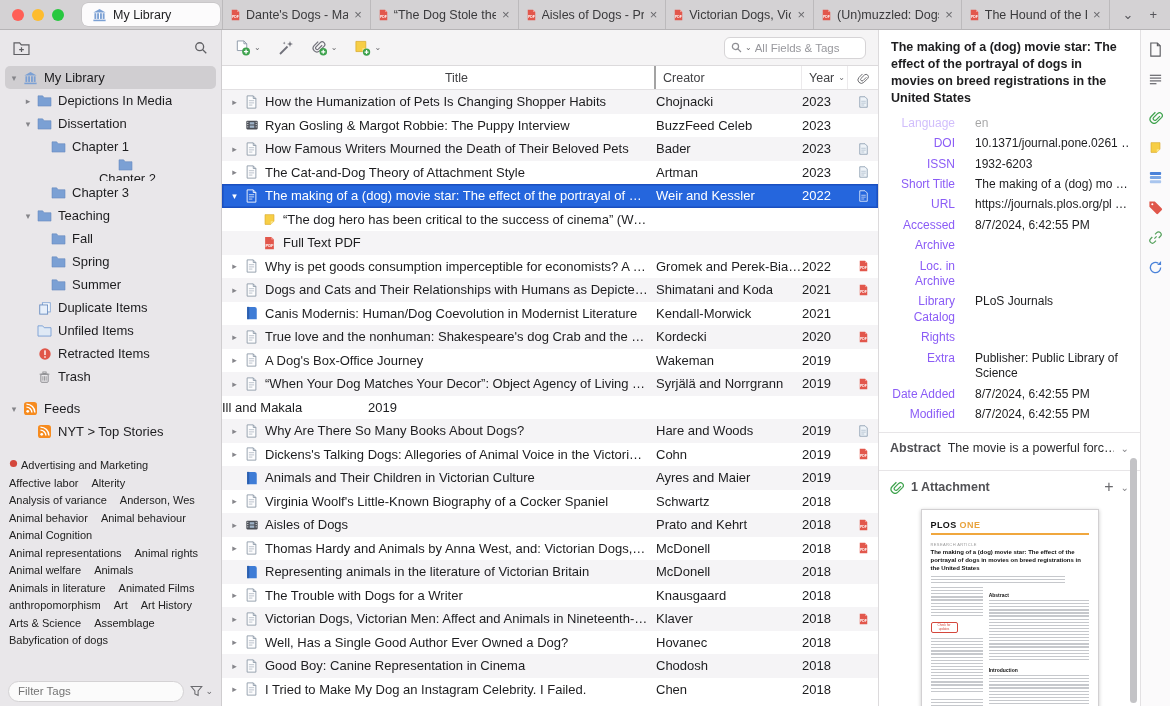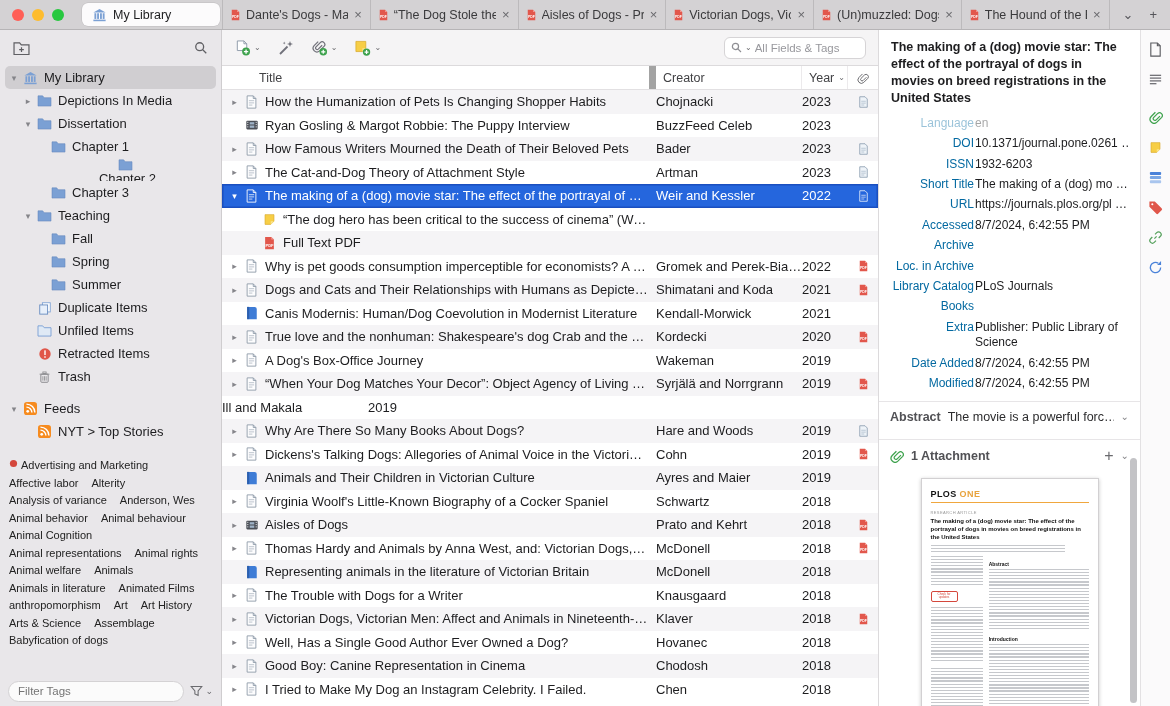--- a/index.html
+++ b/index.html
@@ -42,21 +42,21 @@
   
   .center{flex:1;display:flex;flex-direction:column;min-width:0;background:#fff;}
   .center-toolbar{height:36px;background:#f5f4f5;border-bottom:1px solid #dcdadc;display:flex;align-items:center;padding:0 12px;gap:17px;flex-shrink:0;}
   .tool-group{display:flex;align-items:center;gap:3px;}
   .tool-chevron{font-size:8px;color:#6a6a6e;}
   .search-box{margin-left:auto;width:142px;height:22px;background:#fff;border:1px solid #d6d4d6;border-radius:6px;display:flex;align-items:center;padding:0 6px;gap:3px;}
   .search-box input{border:0;outline:none;flex:1;min-width:0;font-size:11.5px;color:#333;font-family:inherit;background:transparent;}
   .search-box input::placeholder{color:#98989d;}
   .table-header{height:24px;display:flex;align-items:center;border-bottom:1px solid #e2e0e2;color:#414144;font-size:12.5px;flex-shrink:0;}
   .th{display:flex;align-items:center;height:100%;}
-  .th-title{flex:1;padding-left:37px;border-right:7px solid #a3a3a3;min-width:0;}
+  .th-title{flex:1;padding-left:37px;border-right:2px solid #a3a3a3;min-width:0;justify-content:center;}
   .th-creator{width:146px;padding-left:7px;border-right:1px solid #eceaec;flex-shrink:0;}
   .th-year{width:46px;padding-left:7px;border-right:1px solid #eceaec;gap:4px;flex-shrink:0;}
   .th-attach{width:30px;justify-content:center;flex-shrink:0;}
   .sort-chevron{font-size:8px;color:#6a6a6e;}
   .rows{flex:1;overflow:hidden;}
   .row{display:flex;align-items:center;height:23.5px;}
   .row.alt{background:#f5f4f6;}
   .row.selected{background:#2566dd;color:#fff;box-shadow:inset 0 0 0 1.5px #1a4fc0;}
   .cell-title{flex:1;min-width:0;display:flex;align-items:center;padding-left:5px;height:100%;}
   .row .twisty{width:15px;font-size:9px;}
@@ -66,21 +66,21 @@
   .cell-creator{width:146px;flex-shrink:0;white-space:nowrap;overflow:hidden;text-overflow:ellipsis;}
   .cell-year{width:46px;flex-shrink:0;}
   .cell-attach{width:30px;flex-shrink:0;display:flex;justify-content:center;}
   .child-indent{width:18px;flex-shrink:0;}
 
   
   .itempane{width:262px;border-left:1px solid #dcdadc;display:flex;flex-direction:column;background:#fff;position:relative;overflow:hidden;flex-shrink:0;}
   .item-title{padding:9px 12px 7px;font-weight:bold;font-size:12.5px;line-height:1.35;}
   .fields{padding:0 10px 0 6px;}
   .field-row{display:flex;font-size:12px;line-height:1.3;padding:2.4px 0;align-items:baseline;}
-  .field-label{width:90px;flex-shrink:0;text-align:right;padding-right:1px;color:#0369a1;}
+  .field-label{width:90px;flex-shrink:0;text-align:right;padding-right:20px;color:#8b5cf6;}
   .field-value{flex:1;min-width:0;color:#1d1d1f;white-space:nowrap;overflow:hidden;}
   .field-row.wrap .field-value{white-space:normal;}
   .field-row.faded{opacity:.4;}
   .section{border-top:1px solid #e7e5e7;margin-top:7px;padding:8px 11px;display:flex;align-items:center;gap:7px;font-size:12.5px;flex-shrink:0;}
   .sec-label{font-weight:bold;color:#515155;white-space:nowrap;}
   .abstract-preview{flex:1;min-width:0;white-space:nowrap;overflow:hidden;color:#2c2c2e;}
   .chev{color:#86868a;font-size:10px;flex-shrink:0;}
   .plus-btn{margin-left:auto;color:#6a6a6e;font-size:16px;line-height:1;}
   .preview-wrap{flex:1;padding:6px 14px 0;overflow:hidden;}
   .pdf-page{width:178px;margin:0 auto;background:#fff;border:1px solid #d2d0d2;box-shadow:0 1px 4px rgba(0,0,0,.22);height:300px;padding:10px 9px 0;overflow:hidden;}
@@ -1090,21 +1090,21 @@
           </div>
           <div class="field-row">
             <span class="field-label">Loc. in Archive</span>
             <span class="field-value"></span>
           </div>
           <div class="field-row">
             <span class="field-label">Library Catalog</span>
             <span class="field-value">PLoS Journals</span>
           </div>
           <div class="field-row">
-            <span class="field-label">Books</span>
+            <span class="field-label">Rights</span>
             <span class="field-value"></span>
           </div>
           <div class="field-row wrap">
             <span class="field-label">Extra</span>
             <span class="field-value">Publisher: Public Library of Science</span>
           </div>
           <div class="field-row">
             <span class="field-label">Date Added</span>
             <span class="field-value">8/7/2024, 6:42:55 PM</span>
           </div>

